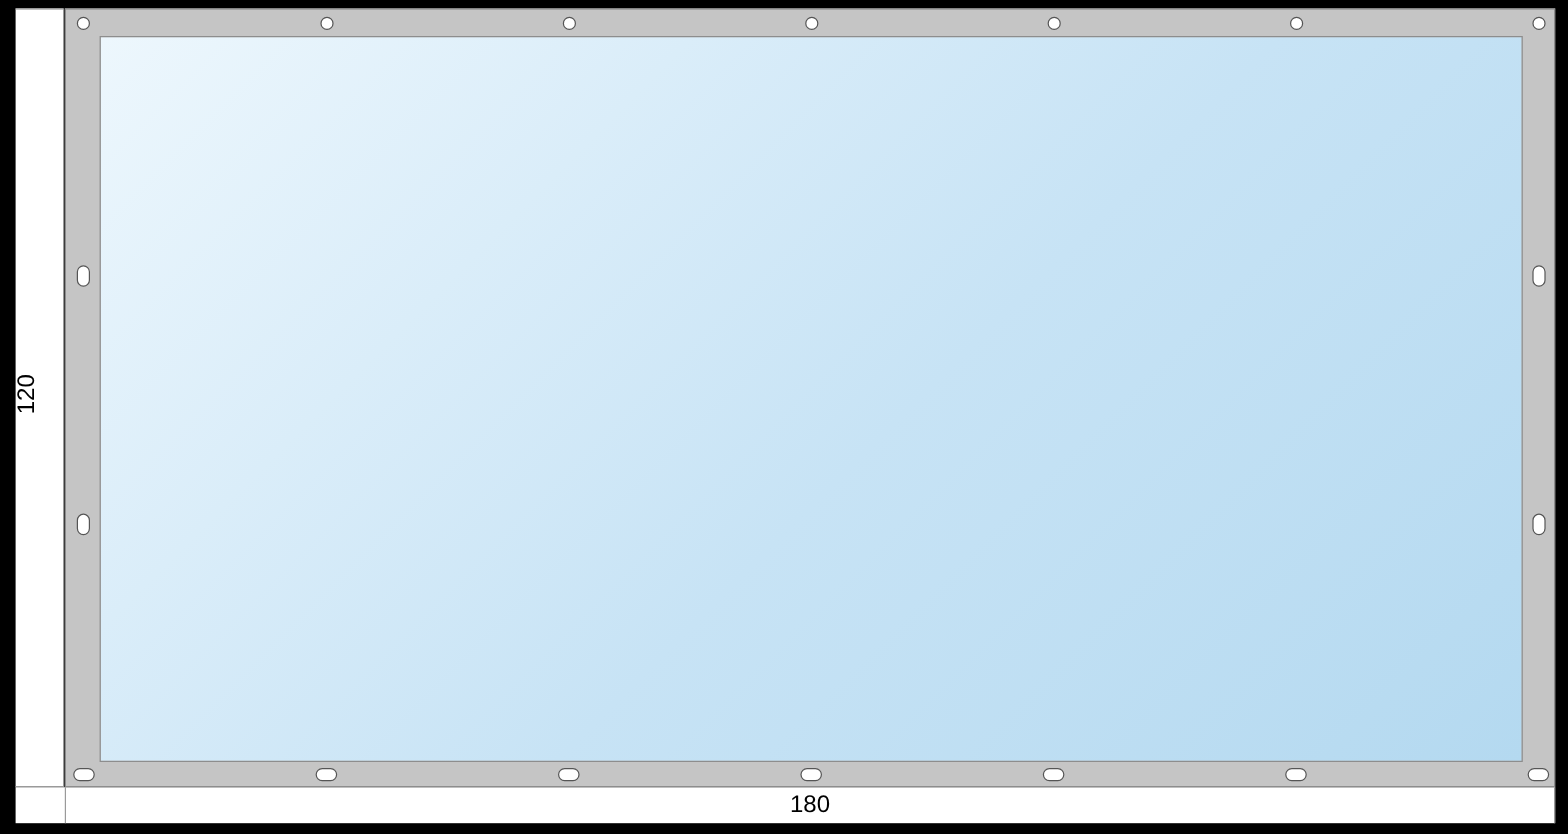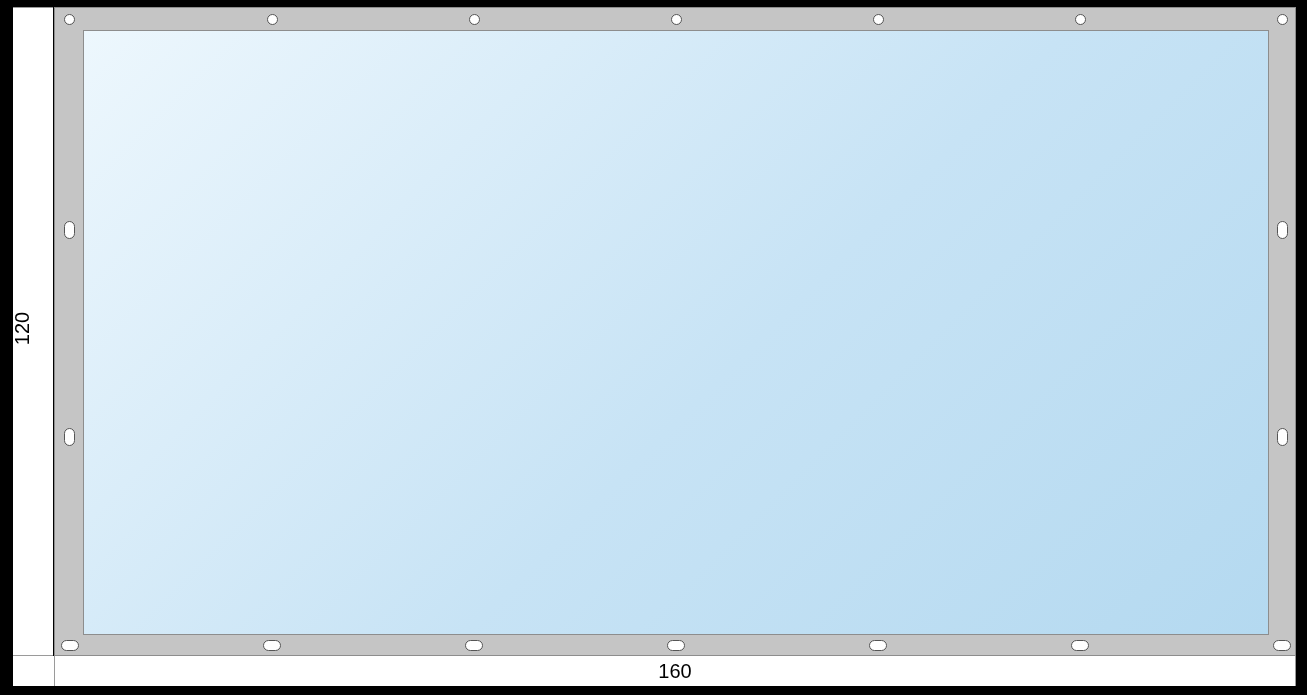--- a/index.html
+++ b/index.html
@@ -104,21 +104,21 @@
   <div class="ruler-h"></div>
   <div class="tick-v1"></div>
   <div class="tick-v2"></div>
   <div class="tick-v3"></div>
   <div class="tick-v4"></div>
 
   <div class="dim-v">
     <span>120</span>
   </div>
   <div class="dim-h">
-    <span>160</span>
+    <span>180</span>
   </div>
 
   <div class="panel">
     <div class="glass"></div>
 
     <div class="hole h-circ" style="left:9px;  top:6px;"></div>
     <div class="hole h-circ" style="left:212px;top:6px;"></div>
     <div class="hole h-circ" style="left:414px;top:6px;"></div>
     <div class="hole h-circ" style="left:616px;top:6px;"></div>
     <div class="hole h-circ" style="left:818px;top:6px;"></div>

